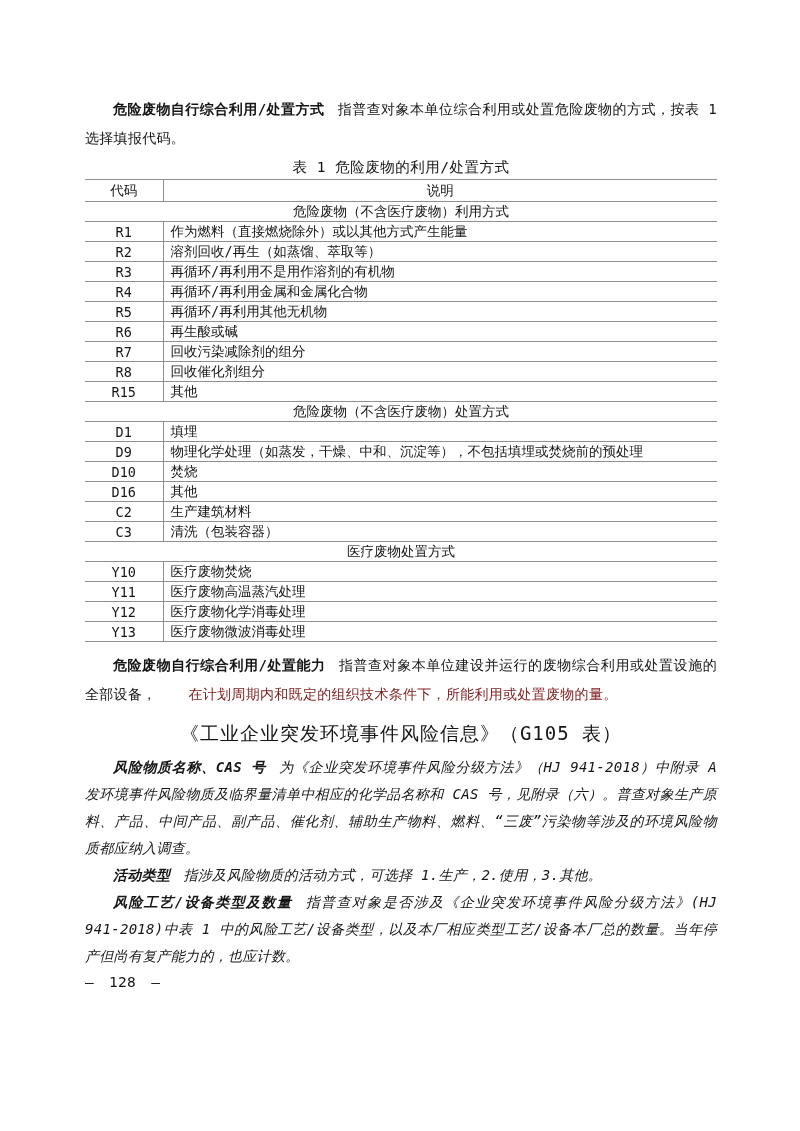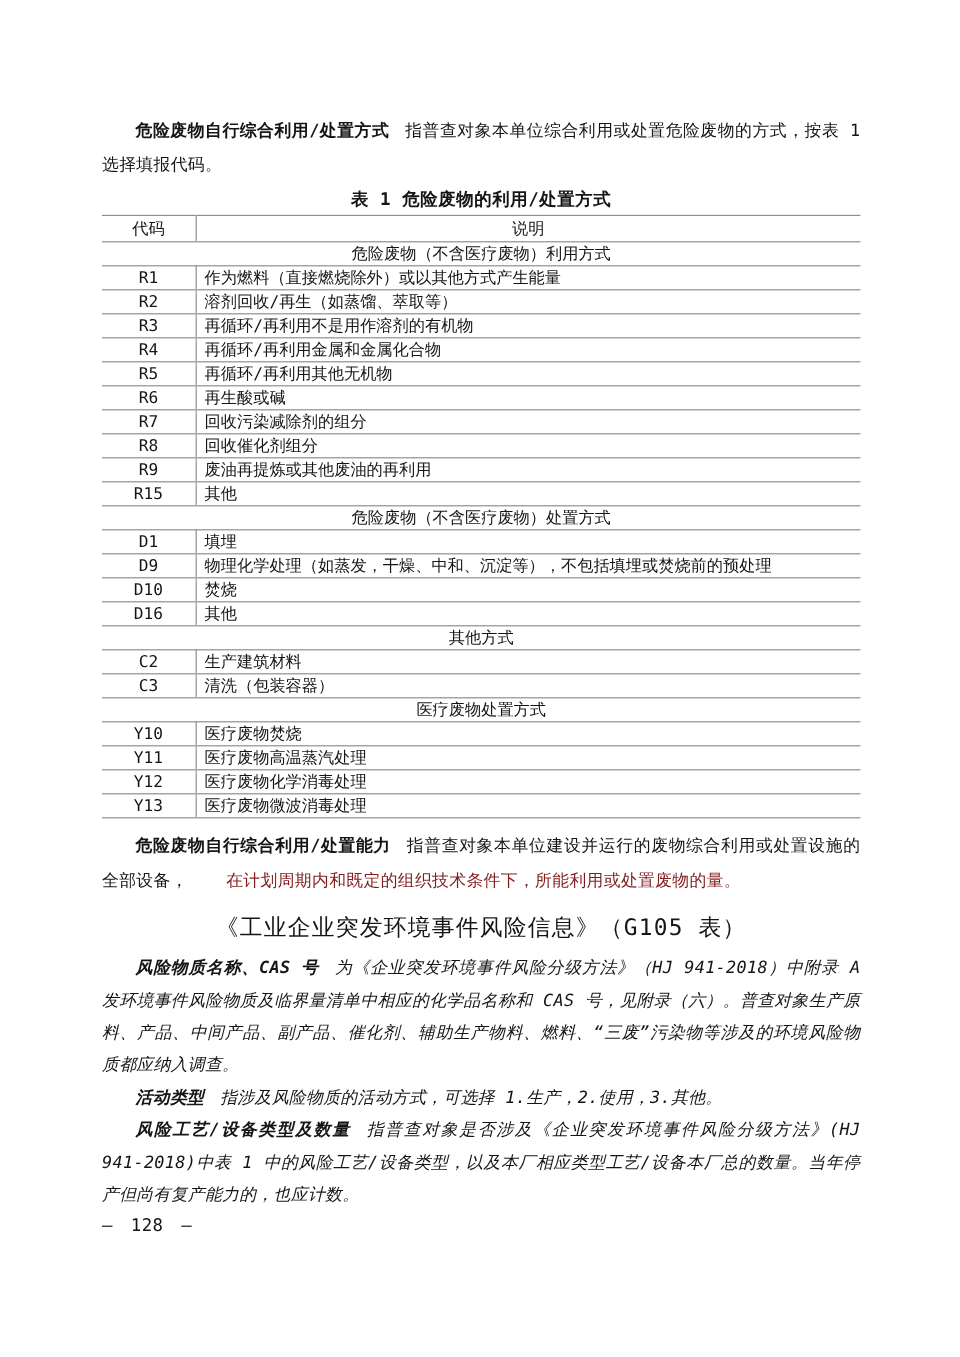--- a/index.html
+++ b/index.html
@@ -22,21 +22,21 @@
     text-indent: 2em;
     letter-spacing: 0.3px;
   }
   .para .term { font-weight: bold; margin-right: 0.95em; }
   .para-lower { line-height: 27px; font-style: italic; }
   .light { color: #7f1d1d; margin-left: 32px; }
 
   .table-title {
     margin-top: 3px;
     font-size: 14.5px;
-    font-weight: bold;
+    font-weight: normal;
     text-align: center;
     line-height: 23px;
     letter-spacing: 0.5px;
   }
   table.code-table {
     width: 100%;
     border-collapse: collapse;
     table-layout: fixed;
     border-top: 1px solid #8f8f8f;
     font-size: 13.5px;
@@ -128,24 +128,20 @@
         </tr>
         <tr>
           <td class="code">R7</td>
           <td class="desc">回收污染减除剂的组分</td>
         </tr>
         <tr>
           <td class="code">R8</td>
           <td class="desc">回收催化剂组分</td>
         </tr>
         <tr>
-          <td class="code">R9</td>
-          <td class="desc">废油再提炼或其他废油的再利用</td>
-        </tr>
-        <tr>
           <td class="code">R15</td>
           <td class="desc">其他</td>
         </tr>
         <tr>
           <td colspan="2" class="section">危险废物（不含医疗废物）处置方式</td>
         </tr>
         <tr>
           <td class="code">D1</td>
           <td class="desc">填埋</td>
         </tr>
@@ -153,23 +149,20 @@
           <td class="code">D9</td>
           <td class="desc">物理化学处理（如蒸发，干燥、中和、沉淀等），不包括填埋或焚烧前的预处理</td>
         </tr>
         <tr>
           <td class="code">D10</td>
           <td class="desc">焚烧</td>
         </tr>
         <tr>
           <td class="code">D16</td>
           <td class="desc">其他</td>
-        </tr>
-        <tr>
-          <td colspan="2" class="section">其他方式</td>
         </tr>
         <tr>
           <td class="code">C2</td>
           <td class="desc">生产建筑材料</td>
         </tr>
         <tr>
           <td class="code">C3</td>
           <td class="desc">清洗（包装容器）</td>
         </tr>
         <tr>

